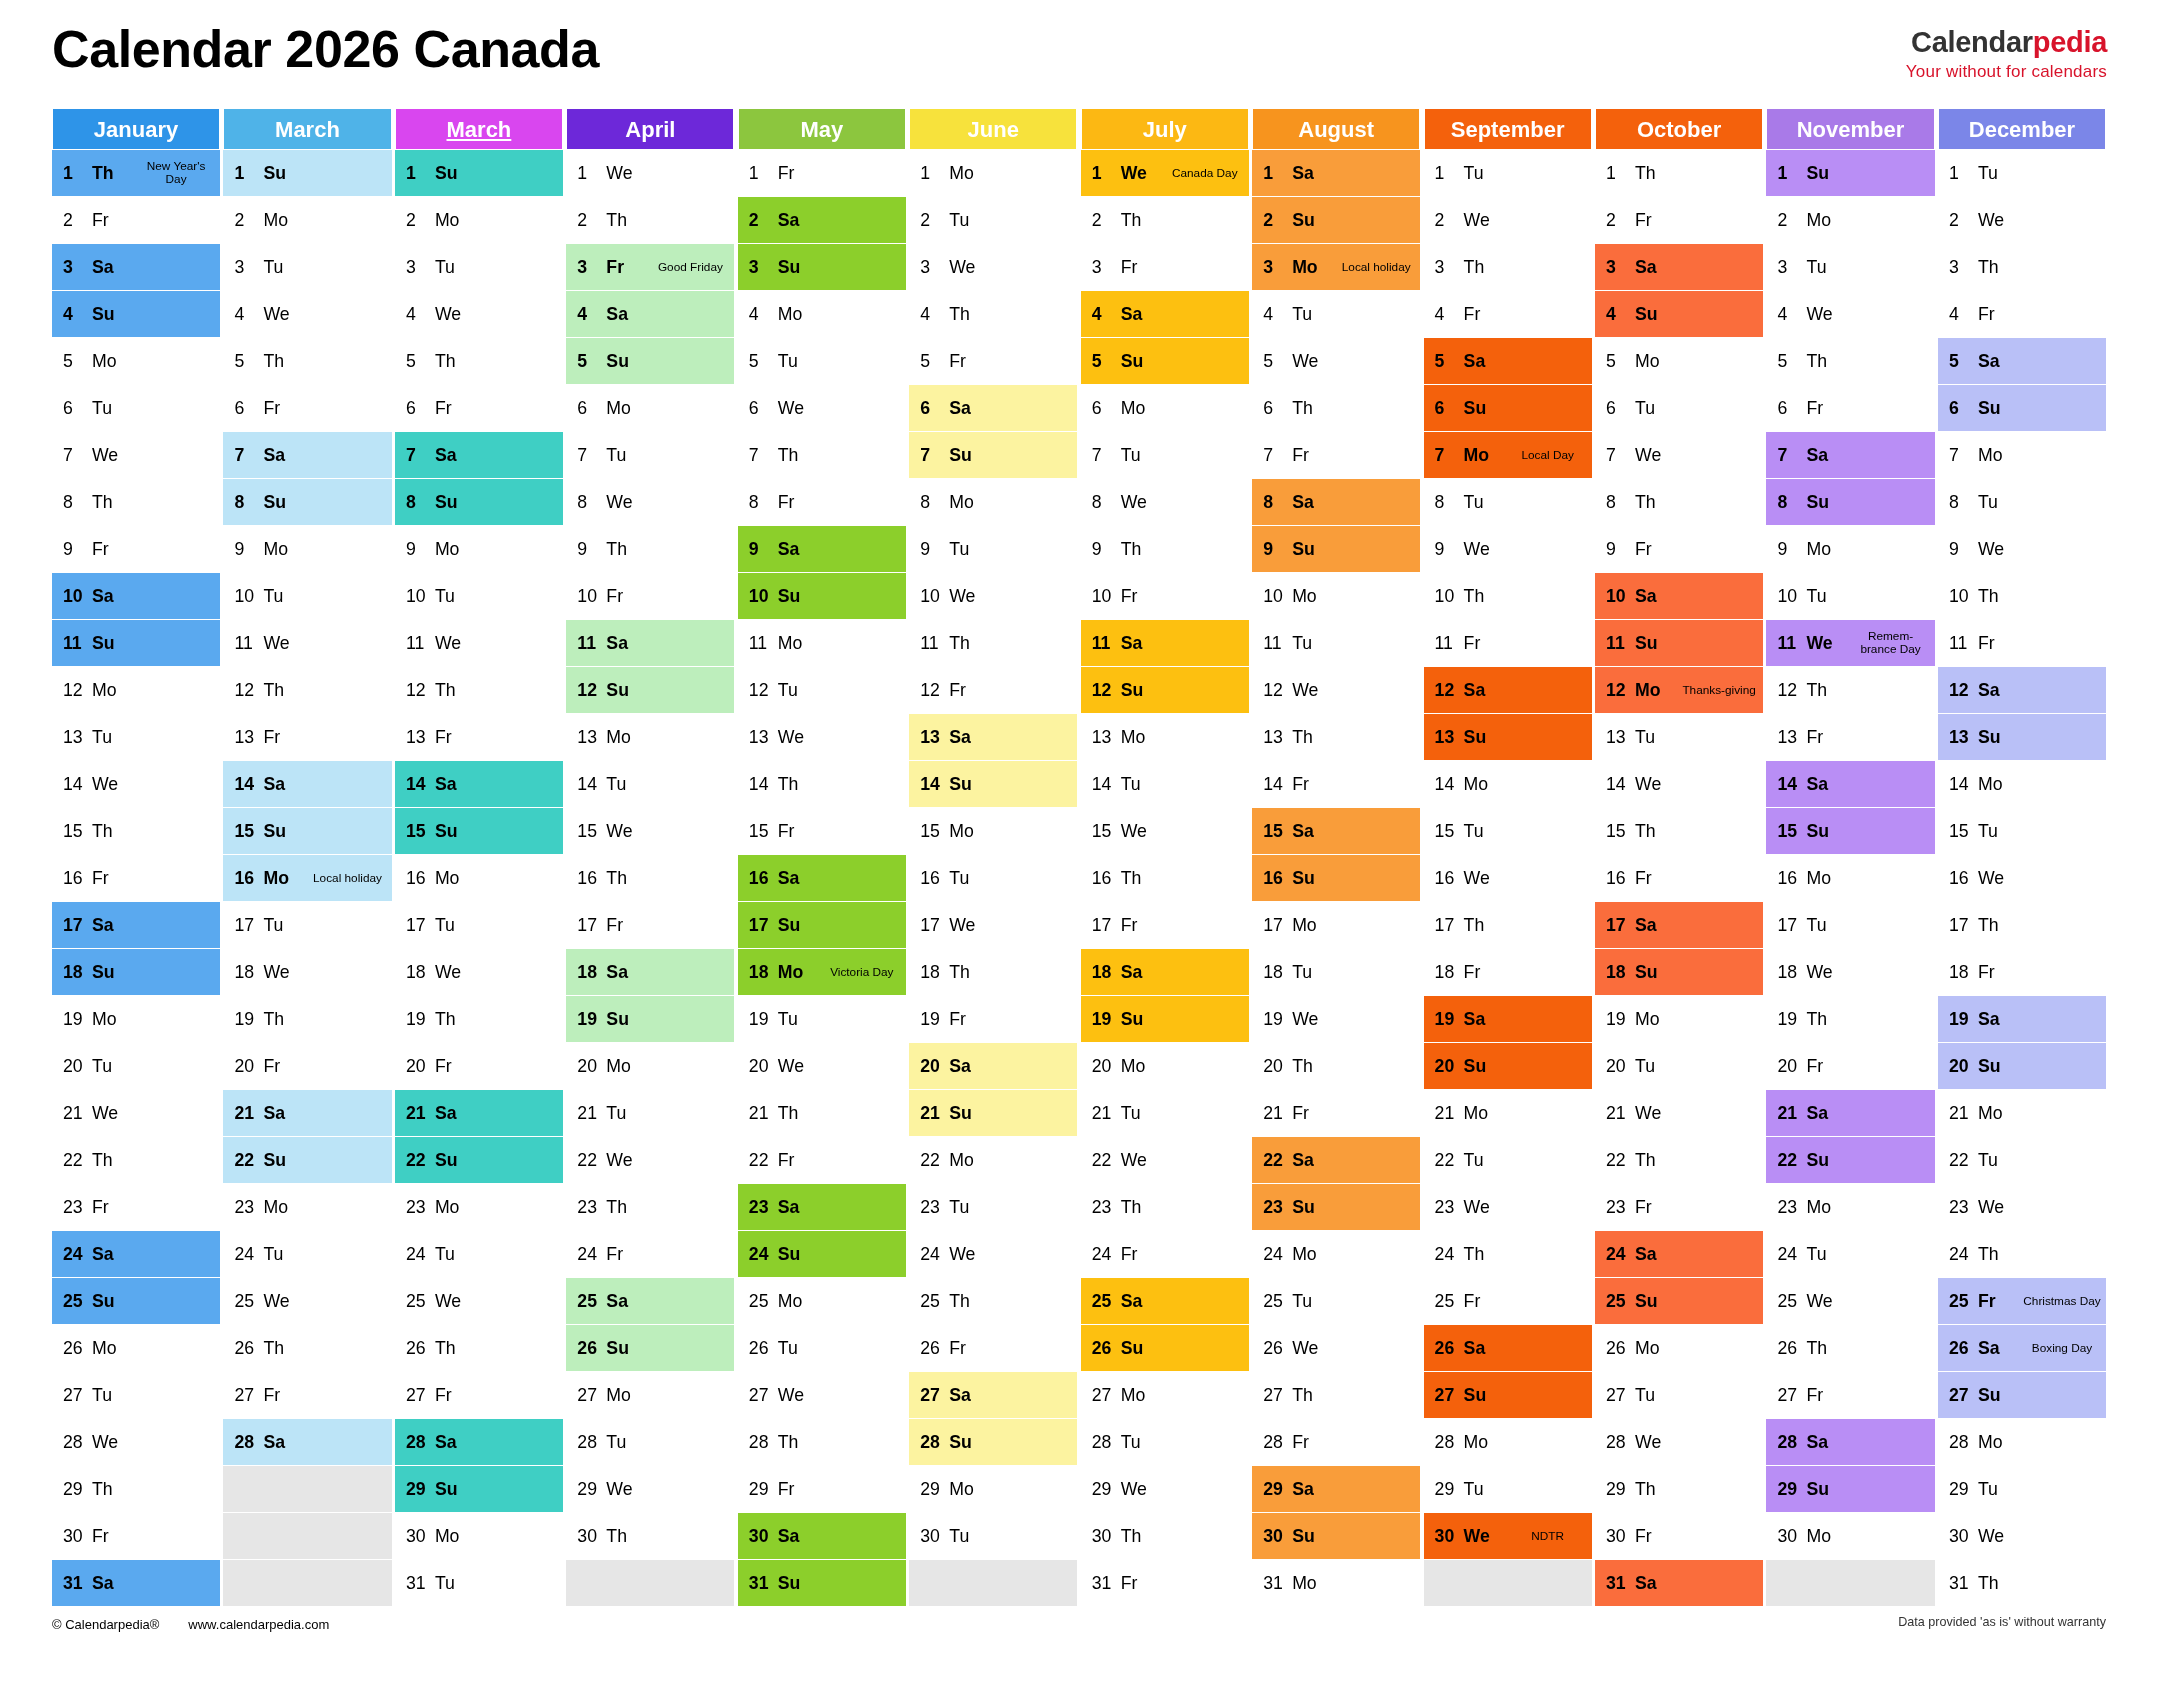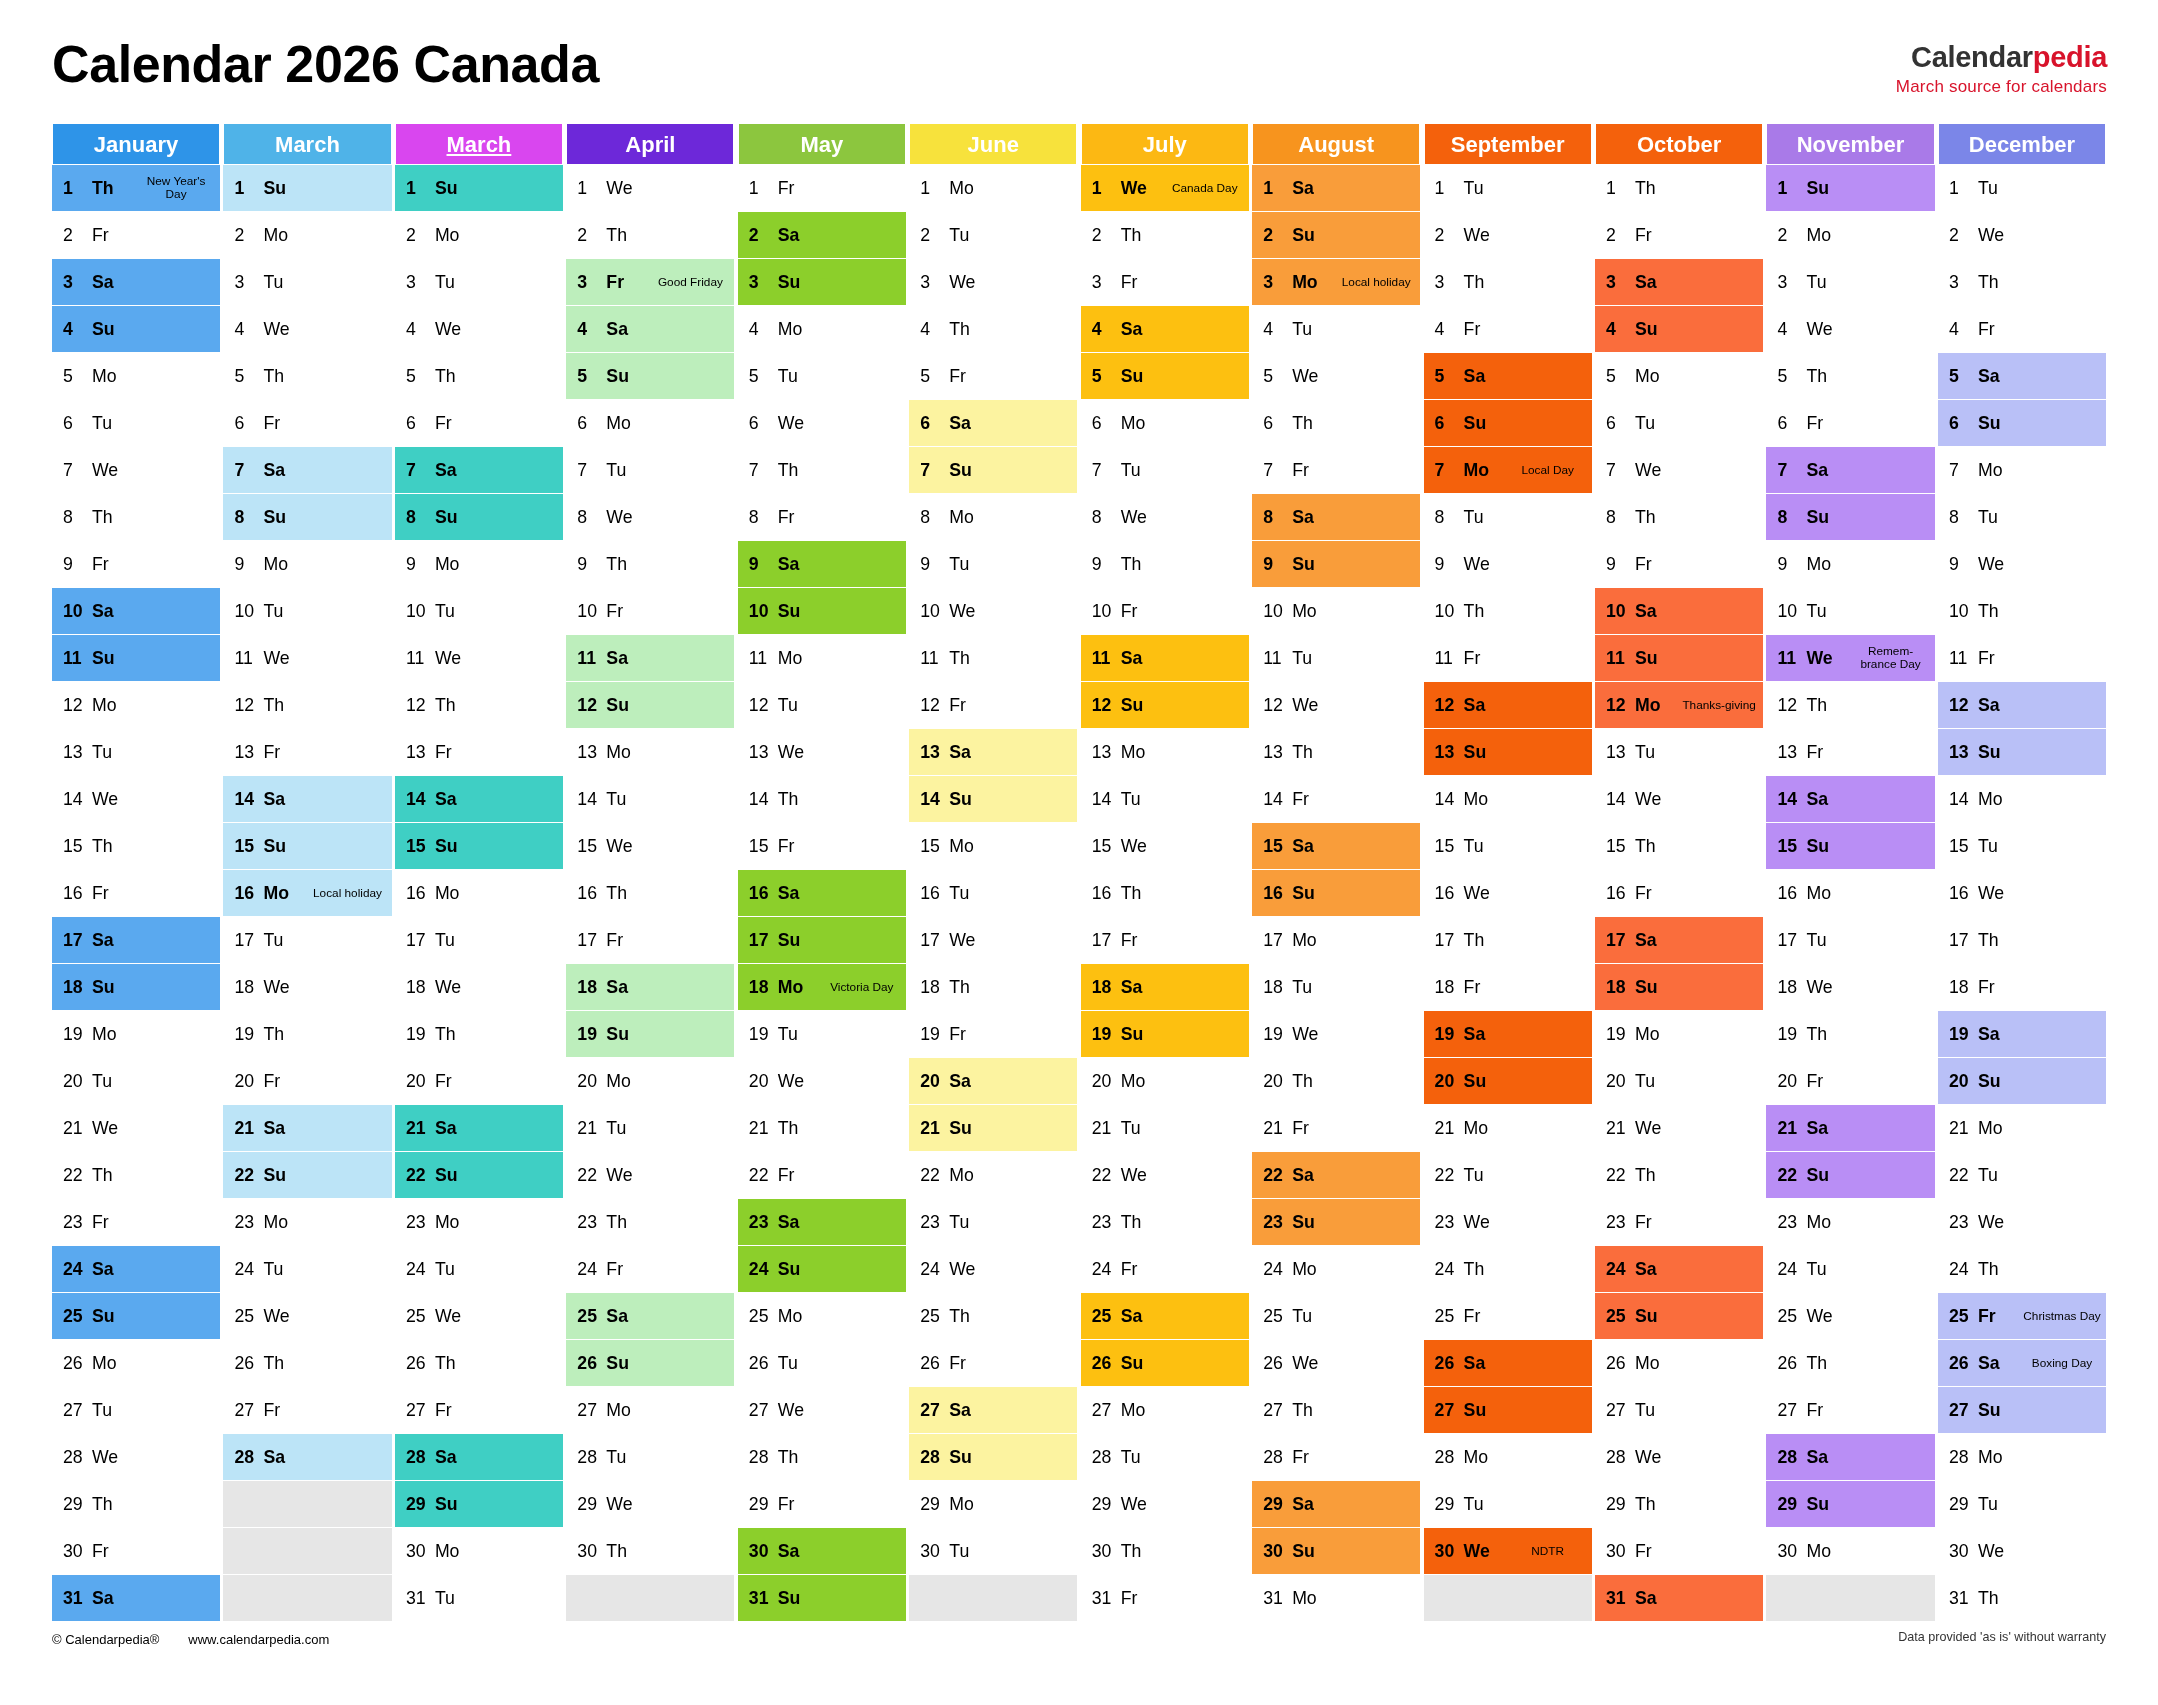--- a/index.html
+++ b/index.html
@@ -12,21 +12,21 @@
     height: 1705px;
     font-family: "Liberation Sans", sans-serif;
     color: #000;
     overflow: hidden;
   }
   .page {
     position: relative;
     width: 2159px;
     height: 1705px;
     box-sizing: border-box;
-    padding: 29px 52px 0 52px;
+    padding: 14px 52px 0 52px;
   }
   
   .header {
     display: flex;
     align-items: flex-start;
     justify-content: space-between;
     height: 94px;
   }
   .title {
     font-size: 52px;
@@ -140,21 +140,21 @@
 </style>
 </head>
 <body>
 
 <div class="page">
 
   <div class="header">
     <div class="title">Calendar 2026 Canada</div>
     <div class="brand">
       <div class="brand-top"><span>Calendar</span><span class="red">pedia</span></div>
-      <div class="brand-sub">March source for calendars</div>
+      <div class="brand-sub">Your without for calendars</div>
     </div>
   </div>
 
   <div class="calendar" id="calendar">
       <div class="month-col">
         <div class="month-head" style="background: rgb(46, 148, 232);">January</div>
         <div class="cell holiday" style="background: rgb(90, 169, 239);">
           <span class="dnum">1</span>
           <span class="dow">Th</span>
           <span class="note">New Year's Day</span>

